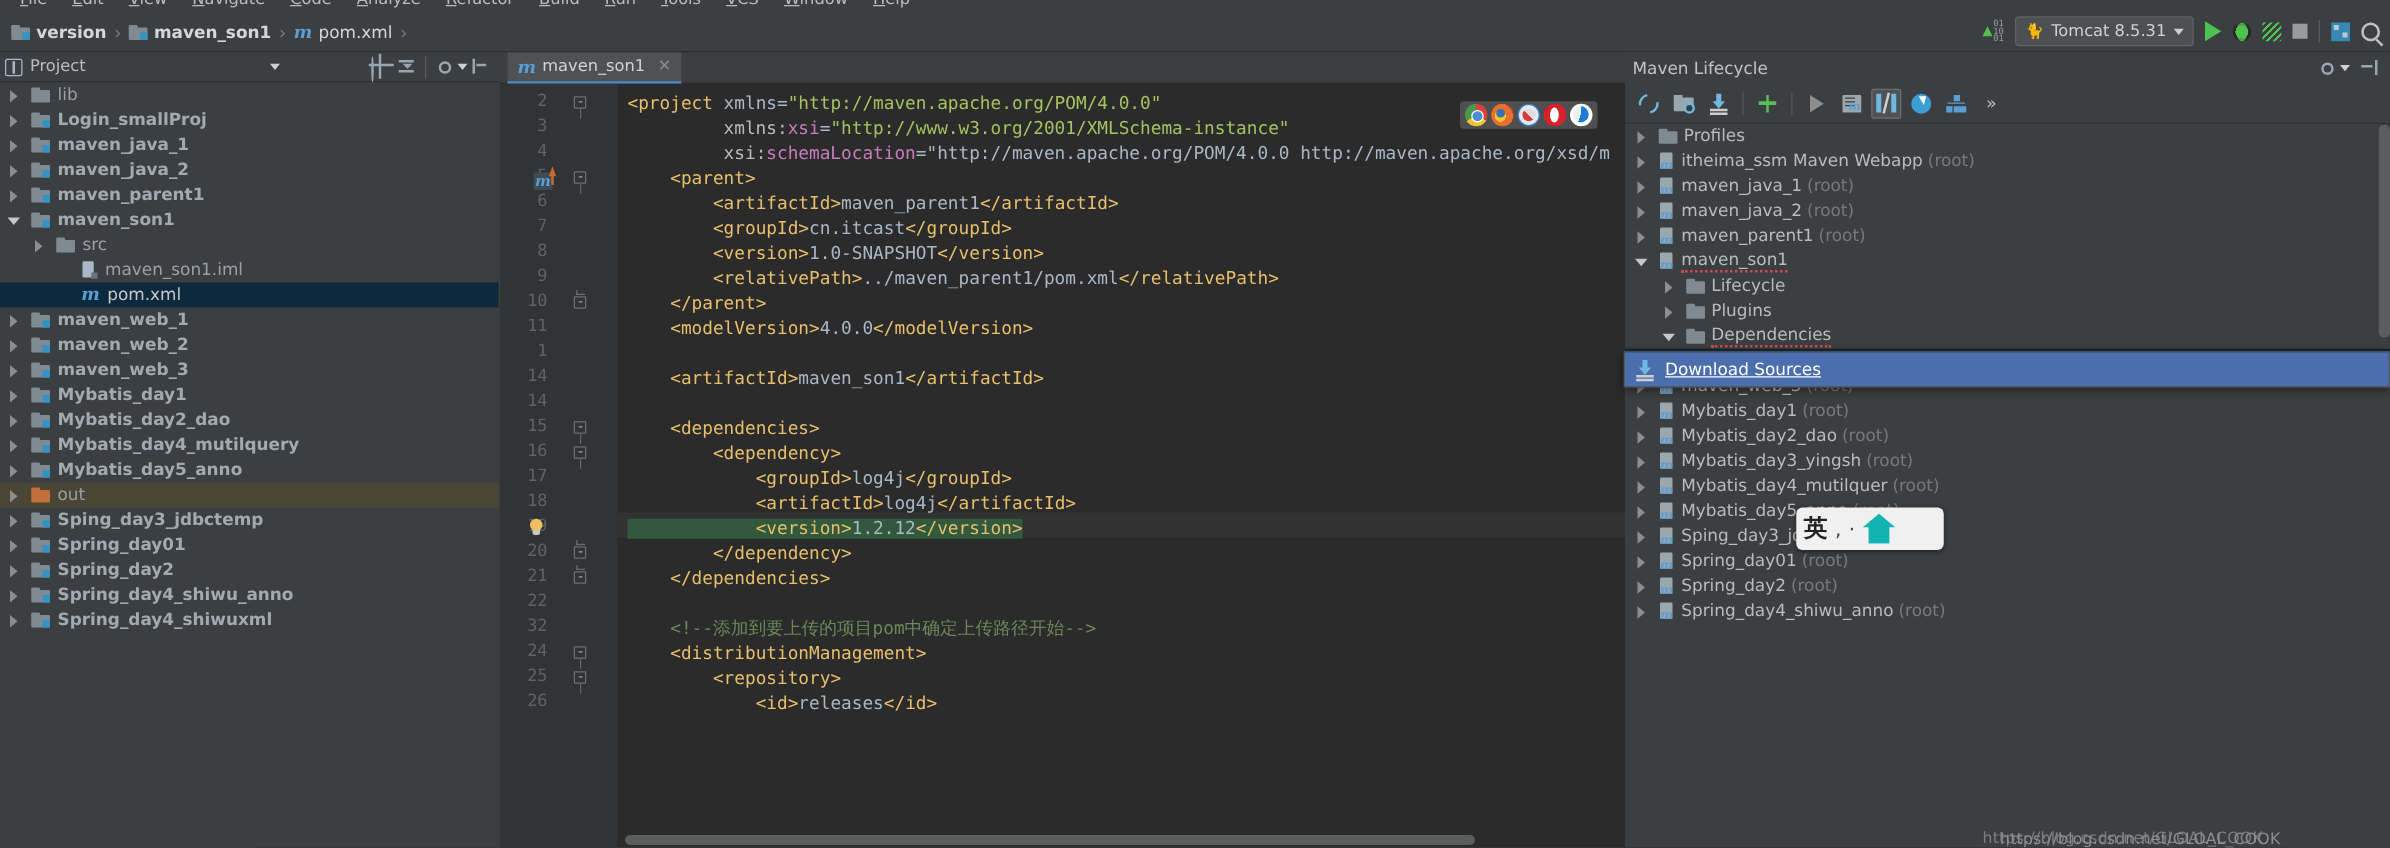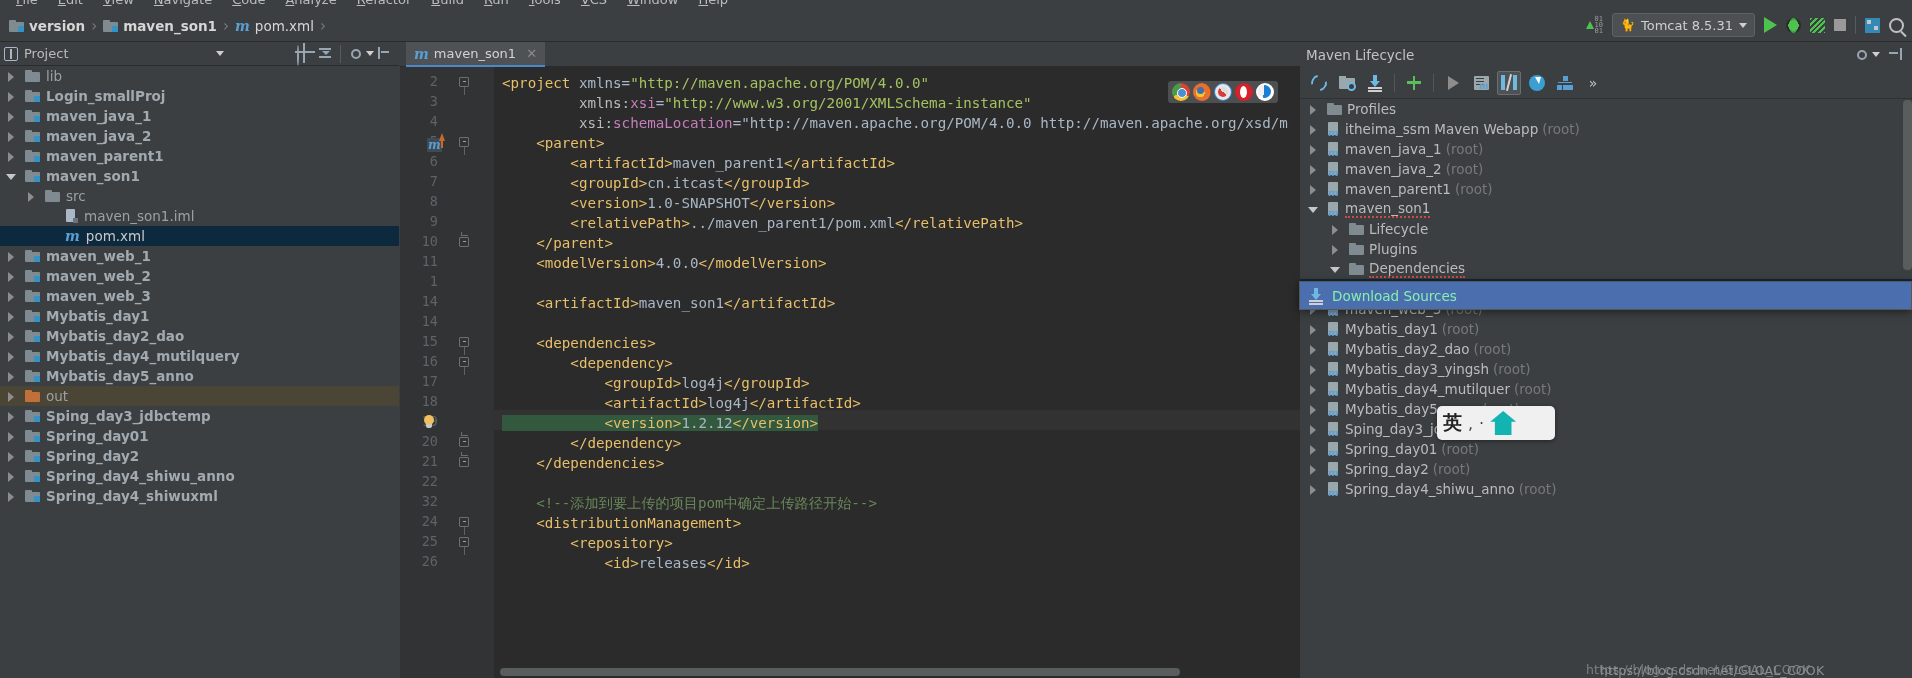--- a/index.html
+++ b/index.html
@@ -258,21 +258,21 @@
   .mvm-ico .m { position:absolute; left:1px; bottom:-2px; font-style:italic; font-weight:bold; color:#5a9fd4; font-size:10px; font-family:"DejaVu Serif",serif; }
   .squiggle { border-bottom: 2px dotted #cc4a4a; }
 
   .ctxmenu {
     position: absolute; background: #3c3f41; border: 1px solid #575757;
     box-shadow: 0 2px 8px rgba(0,0,0,.5);
   }
   .ctxitem { height: 27px; display: flex; align-items: center; padding: 0 10px 0 8px; }
   .ctxitem .lbl { font-size: 13.5px; color: #c9c9c9; margin-left: 8px; }
   .ctxitem.sel { background: #4b6eaf; }
-  .ctxitem.sel .lbl { color: #86efac; }
+  .ctxitem.sel .lbl { color: #ffffff; text-decoration: underline; }
 
   .mv-vscroll { position:absolute; right: 0px; width: 9px; background:#5a5d5e; border-radius:4px;}
 
   
   .ime {
     position: absolute; left: 1437px; top: 406px; width: 118px; height: 34px;
     background: #f0f0f0; border-radius: 5px; display: flex; align-items: center;
     padding: 0 6px; gap: 6px; box-shadow: 0 1px 4px rgba(0,0,0,.45);
   }
   .ime .cn { font-size: 19px; color: #222; font-weight: bold; }

